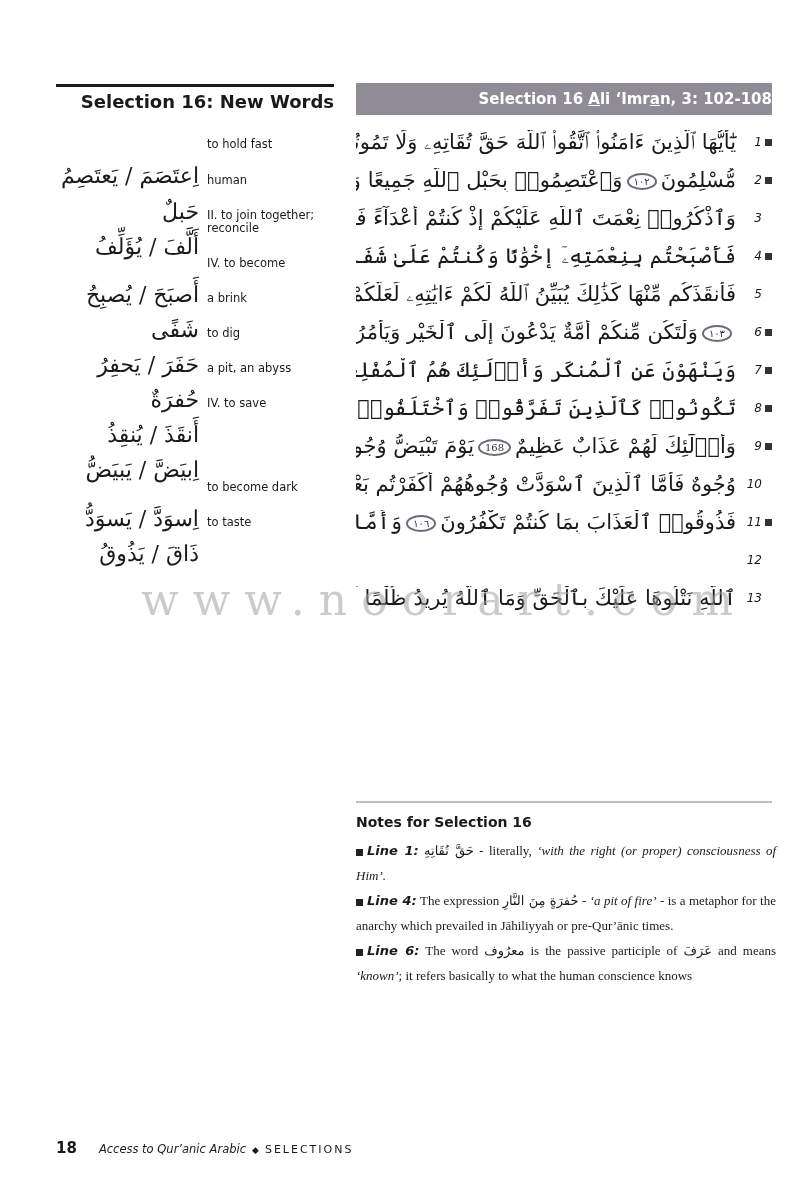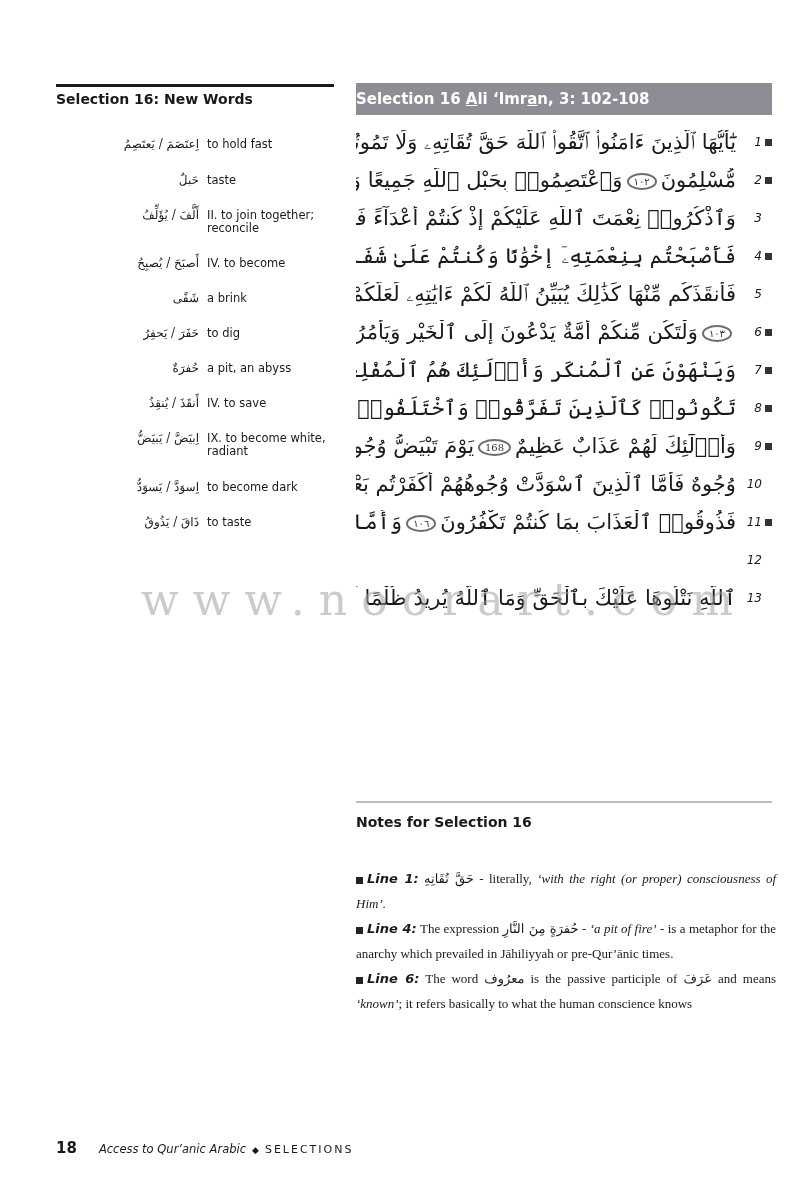--- a/index.html
+++ b/index.html
@@ -1,50 +1,50 @@
 <!DOCTYPE html>
 <html><head>
 <meta charset="utf-8">
 <style>
   html, body { margin: 0; padding: 0; }
   body {
     width: 800px; height: 1190px; background: #ffffff; position: relative; overflow: hidden;
     font-family: "DejaVu Sans", sans-serif; color: #1a1a1a;
   }
   .left-rule { position: absolute; left: 56px; top: 84px; width: 278px; height: 3px; background: #1a1a1a; }
-  .vocab-title { position: absolute; left: 56px; top: 91px; width: 278px; text-align: left; font-weight: bold; font-size: 14px; }
+  .vocab-title { position: absolute; left: 56px; top: 91px; width: 278px; text-align: right; font-weight: bold; font-size: 18px; }
   .vocab-list { position: absolute; left: 56px; top: 132px; width: 290px; }
   .vocab-row { display: flex; align-items: flex-start; position: absolute; left: 0; width: 290px; }
-  .vocab-ar { width: 143px; text-align: right; direction: rtl; font-family: "DejaVu Serif", serif; font-size: 12px; line-height: 24px; }
+  .vocab-ar { width: 143px; text-align: right; direction: rtl; font-family: "DejaVu Serif", serif; font-size: 22px; line-height: 24px; margin-top: 32px; }
   .vocab-en { margin-left: 8px; width: 135px; font-size: 11.5px; line-height: 13px; padding-top: 6px; }
 
   .sel-header {
     position: absolute; left: 356px; top: 83px; width: 416px; height: 32px; background: #8f8c95;
-    color: #ffffff; font-weight: bold; font-size: 15px; text-align: left; line-height: 32px;
+    color: #ffffff; font-weight: bold; font-size: 15px; text-align: right; line-height: 32px;
   }
   .sel-header .u { text-decoration: underline; }
   .verses { position: absolute; left: 356px; top: 123px; width: 416px; }
   .verse-row { position: absolute; left: 0; width: 416px; height: 38px; display: flex; flex-direction: row-reverse; align-items: center; }
   .marker { width: 30px; display: flex; align-items: center; justify-content: flex-end; gap: 3px; font-style: italic; font-size: 12px; }
   .marker .sq { width: 7px; height: 7px; background: #333; display: inline-block; }
   .marker .sq.off { background: transparent; }
   .verse-ar {
     flex: 1; direction: rtl; text-align: justify; text-align-last: justify; font-family: "DejaVu Serif", serif;
     font-size: 21px; white-space: nowrap; overflow: hidden; padding-right: 6px;
   }
   .ayah { display: inline-block; font-size: 10px; border: 2px solid #6f6a78; border-radius: 50%; padding: 1px 5px; margin: 0 4px; vertical-align: middle; color: #333; }
 
   .watermark {
     position: absolute; left: 0; top: 574px; width: 800px; text-align: center; font-family: "DejaVu Serif", serif;
     font-size: 44px; letter-spacing: 14px; color: rgba(160,160,160,0.55); pointer-events: none; white-space: nowrap; margin-left: 44px;
   }
 
   .notes-rule { position: absolute; left: 356px; top: 801px; width: 416px; height: 2px; background: #bdbdbd; }
   .notes-title { position: absolute; left: 356px; top: 814px; font-weight: bold; font-size: 14px; }
-  .notes { position: absolute; left: 356px; top: 838px; width: 420px; font-family: "Liberation Serif", serif; font-size: 13px; line-height: 25px; text-align: justify; margin-top: 28px; }
+  .notes { position: absolute; left: 356px; top: 838px; width: 420px; font-family: "Liberation Serif", serif; font-size: 13px; line-height: 25px; text-align: justify; }
   .note-line { display: block; }
   .lbl { font-family: "DejaVu Sans", sans-serif; font-weight: bold; font-style: italic; font-size: 13px; }
   .sqb { display: inline-block; width: 7px; height: 7px; background: #222; margin-right: 4px; vertical-align: middle; }
   .ar-inline { font-family: "DejaVu Serif", serif; direction: rtl; unicode-bidi: embed; font-size: 13px; }
   em { font-style: italic; }
 
   .footer { position: absolute; left: 56px; top: 1138px; display: flex; align-items: baseline; gap: 22px; }
   .page-num { font-weight: bold; font-size: 15px; }
   .book-title { font-style: italic; font-size: 11.5px; }
   .diamond { font-size: 9px; margin: 0 6px; }
@@ -56,21 +56,21 @@
 <div class="left-rule"></div>
 <div class="vocab-title">Selection 16: New Words</div>
 
 <div class="vocab-list">
   <div class="vocab-row" style="top:0px">
     <div class="vocab-ar">اِعتَصَمَ / يَعتَصِمُ</div>
     <div class="vocab-en">to hold fast</div>
   </div>
   <div class="vocab-row" style="top:36px">
     <div class="vocab-ar">حَبلٌ</div>
-    <div class="vocab-en">taste</div>
+    <div class="vocab-en">human</div>
   </div>
   <div class="vocab-row" style="top:71px">
     <div class="vocab-ar">أَلَّفَ / يُؤَلِّفُ</div>
     <div class="vocab-en">II. to join together; reconcile</div>
   </div>
   <div class="vocab-row" style="top:119px">
     <div class="vocab-ar">أَصبَحَ / يُصبِحُ</div>
     <div class="vocab-en">IV. to become</div>
   </div>
   <div class="vocab-row" style="top:154px">
@@ -84,21 +84,20 @@
   <div class="vocab-row" style="top:224px">
     <div class="vocab-ar">حُفرَةٌ</div>
     <div class="vocab-en">a pit, an abyss</div>
   </div>
   <div class="vocab-row" style="top:259px">
     <div class="vocab-ar">أَنقَذَ / يُنقِذُ</div>
     <div class="vocab-en">IV. to save</div>
   </div>
   <div class="vocab-row" style="top:294px">
     <div class="vocab-ar">اِبيَضَّ / يَبيَضُّ</div>
-    <div class="vocab-en">IX. to become white, radiant</div>
   </div>
   <div class="vocab-row" style="top:343px">
     <div class="vocab-ar">اِسوَدَّ / يَسوَدُّ</div>
     <div class="vocab-en">to become dark</div>
   </div>
   <div class="vocab-row" style="top:378px">
     <div class="vocab-ar">ذَاقَ / يَذُوقُ</div>
     <div class="vocab-en">to taste</div>
   </div>
 </div>

